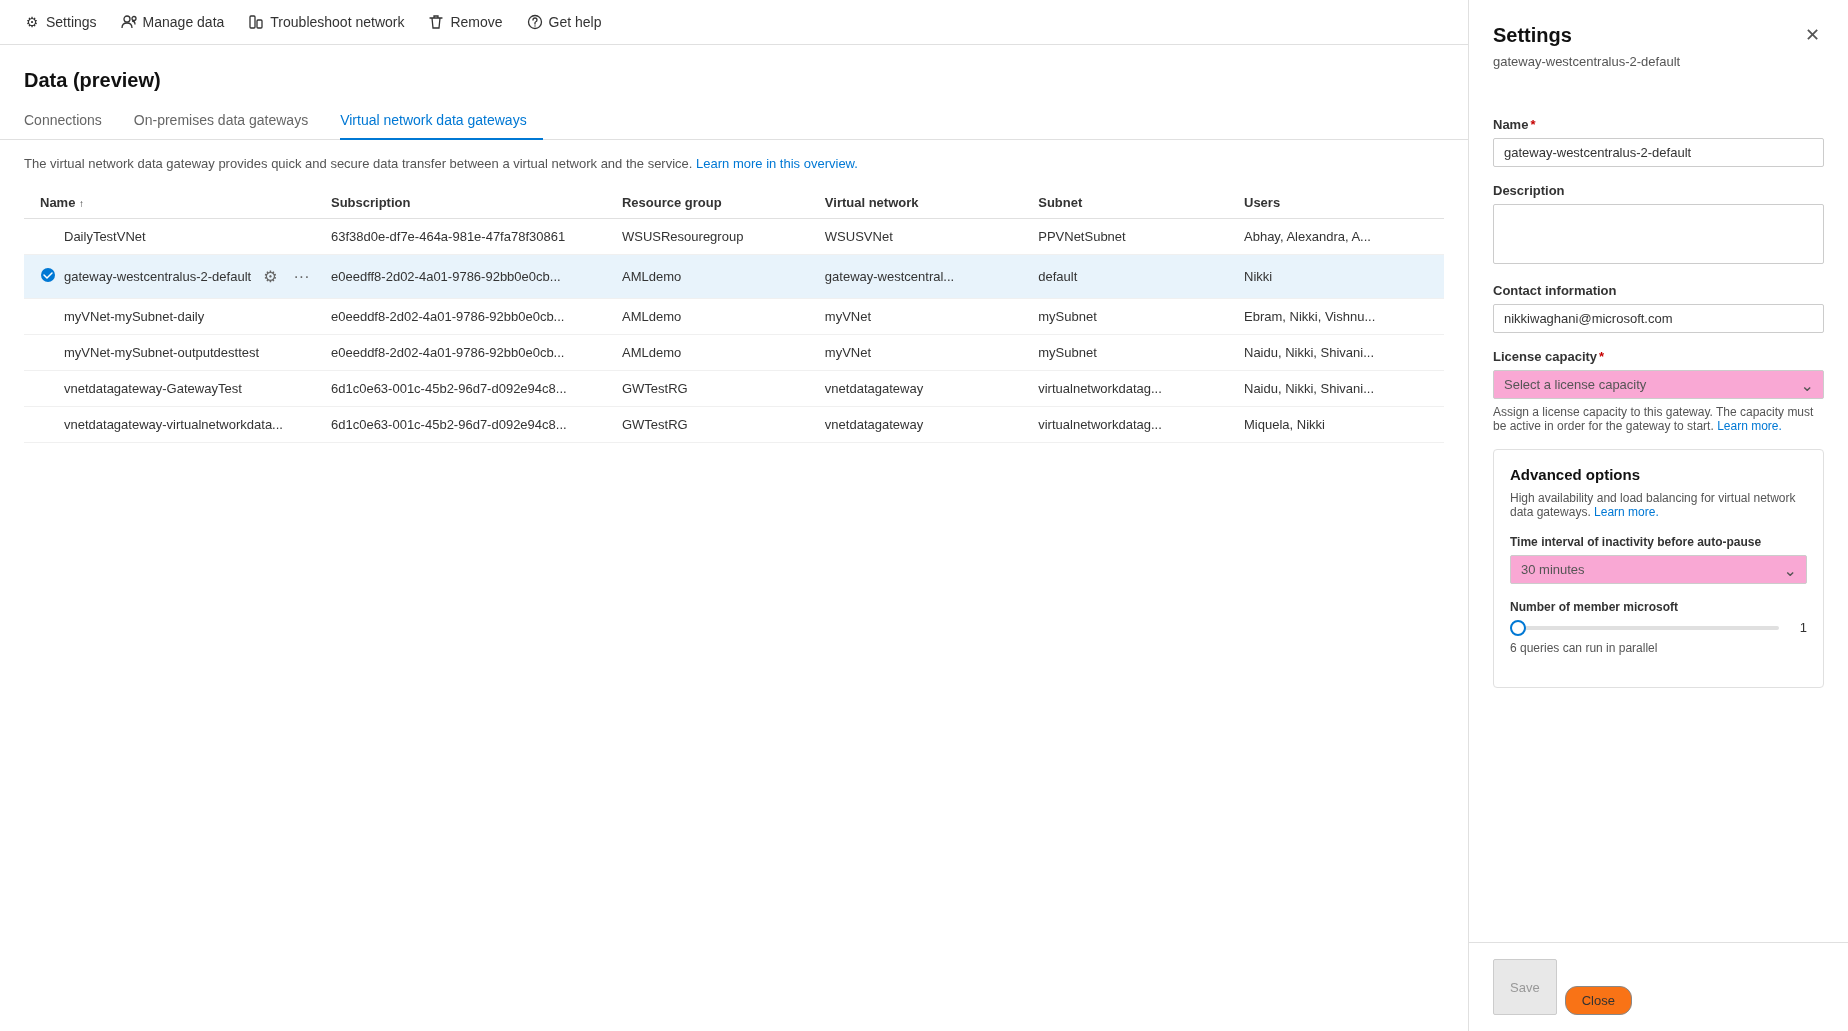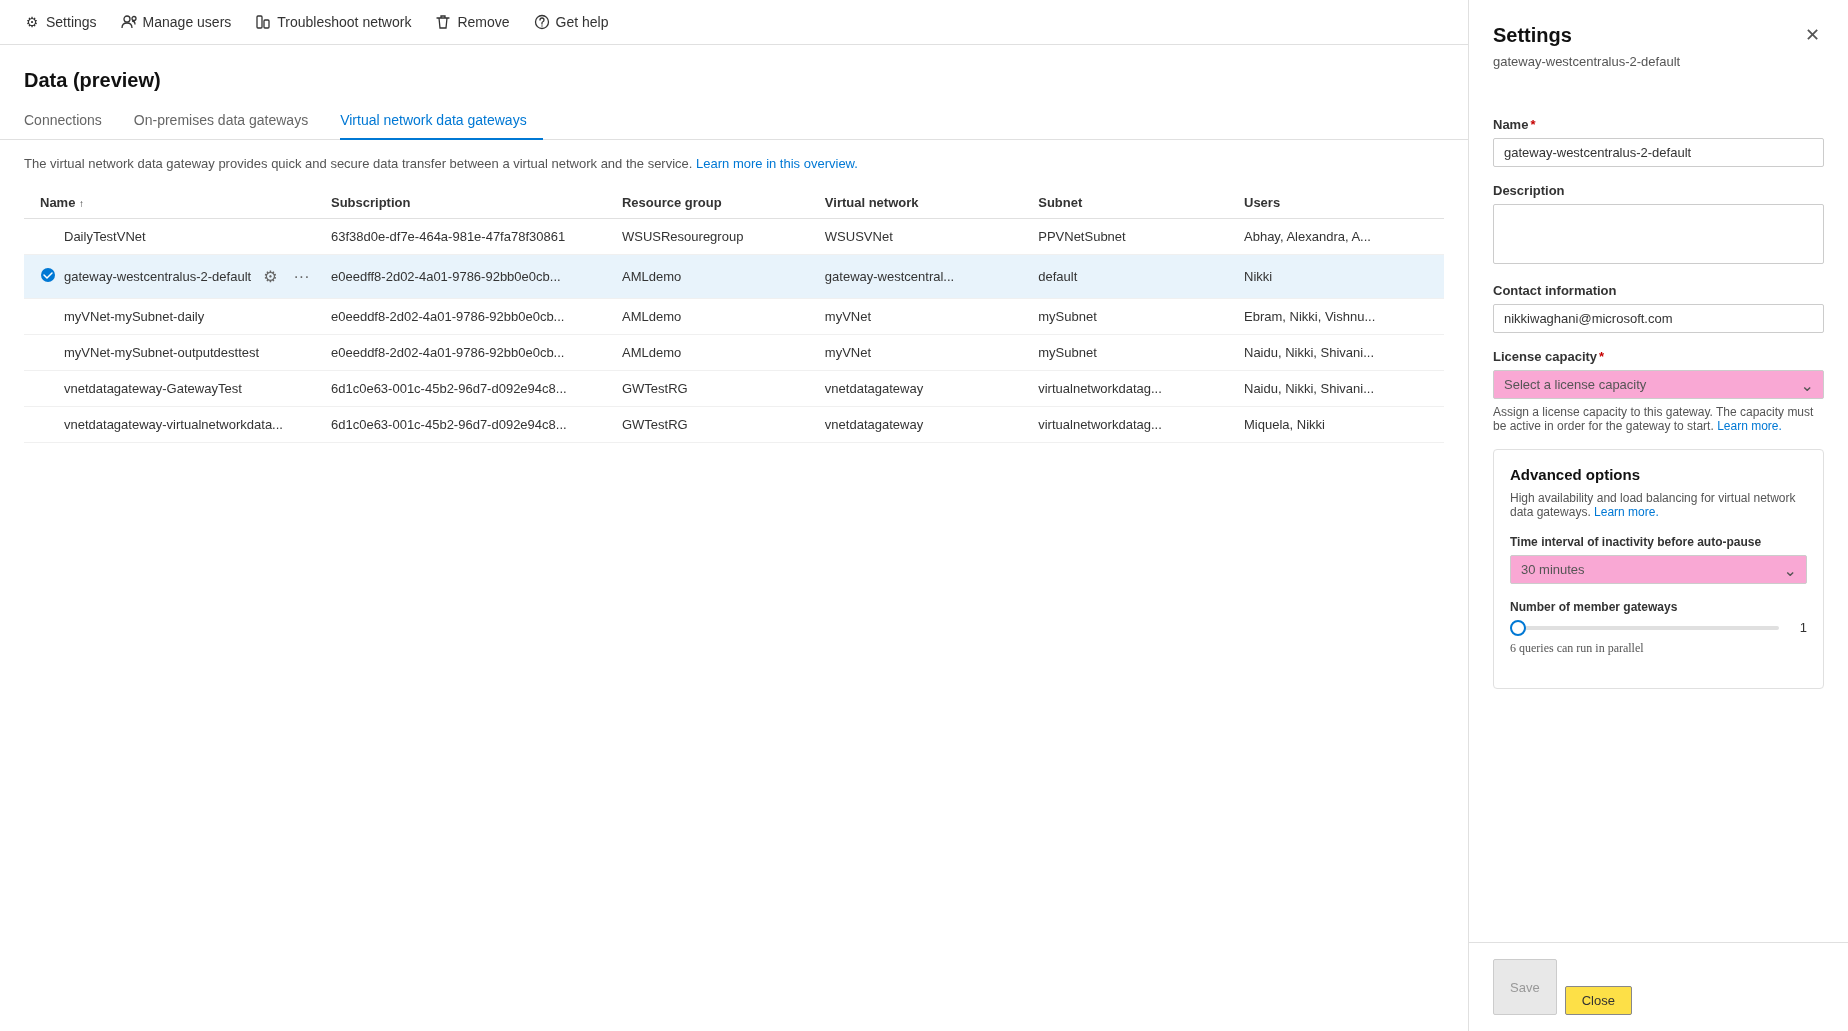--- a/index.html
+++ b/index.html
@@ -325,21 +325,20 @@
       cursor: pointer;
     }
     .slider-value {
       font-size: 13px;
       min-width: 16px;
       text-align: right;
     }
     .slider-hint {
       font-size: 12px;
       color: #555;
-      font-family: Liberation Serif, serif;
     }
 
     
     .settings-footer {
       padding: 16px 24px;
       display: flex;
       gap: 8px;
       border-top: 1px solid #e0e0e0;
       margin-top: 8px;
     }
@@ -347,23 +346,23 @@
       padding: 6px 16px;
       background: #e8e8e8;
       border: 1px solid #ccc;
       border-radius: 2px;
       font-size: 13px;
       cursor: pointer;
       color: #999;
     }
     .btn-close {
       padding: 6px 16px;
-      background: #fde047;
+      background: #f97316;
       border: 1px solid #888;
-      border-radius: 2px;
+      border-radius: 12px;
       font-size: 13px;
       cursor: pointer;
       color: #333;
       margin-top: 27px;
     }
 
     .sort-arrow { font-size: 10px; }
   </style>
 </head>
 <body>
@@ -377,21 +376,21 @@
     </div>
     <div class="toolbar-item">
       <span class="toolbar-icon">
         <svg width="16" height="16" viewBox="0 0 16 16" fill="none">
             <circle cx="6" cy="5" r="3" stroke="#333" stroke-width="1.3"></circle>
             <path d="M1 14c0-3 2-5 5-5s5 2 5 5" stroke="#333" stroke-width="1.3"></path>
             <path d="M11 7c1.5 0 3 1 3 3.5" stroke="#333" stroke-width="1.3"></path>
             <circle cx="13" cy="4.5" r="2" stroke="#333" stroke-width="1.3"></circle>
           </svg>
       </span>
-      <span>Manage users</span>
+      <span>Manage data</span>
     </div>
     <div class="toolbar-item">
       <span class="toolbar-icon">
         <svg width="16" height="16" viewBox="0 0 16 16" fill="none">
             <rect x="2" y="2" width="5" height="12" rx="1" stroke="#333" stroke-width="1.3"></rect>
             <rect x="9" y="6" width="5" height="8" rx="1" stroke="#333" stroke-width="1.3"></rect>
           </svg>
       </span>
       <span>Troubleshoot network</span>
     </div>
@@ -588,21 +587,21 @@
       <div class="form-group">
         <div class="advanced-label">Time interval of inactivity before auto-pause</div>
         <div class="select-wrapper">
           <select class="form-select">
             <option>30 minutes</option>
           <option value="5 minutes">5 minutes</option><option value="10 minutes">10 minutes</option><option value="15 minutes">15 minutes</option><option value="30 minutes">30 minutes</option><option value="1 hour">1 hour</option><option value="2 hours">2 hours</option></select>
         </div>
       </div>
 
       <div class="form-group">
-        <div class="advanced-label">Number of member gateways</div>
+        <div class="advanced-label">Number of member microsoft</div>
         <div class="slider-container">
           <input type="range" class="slider" min="1" max="7" value="1" style="">
           <span class="slider-value">1</span>
         </div>
         <div class="slider-hint">6 queries can run in parallel</div>
       </div>
     </div>
 
   </div>
 

